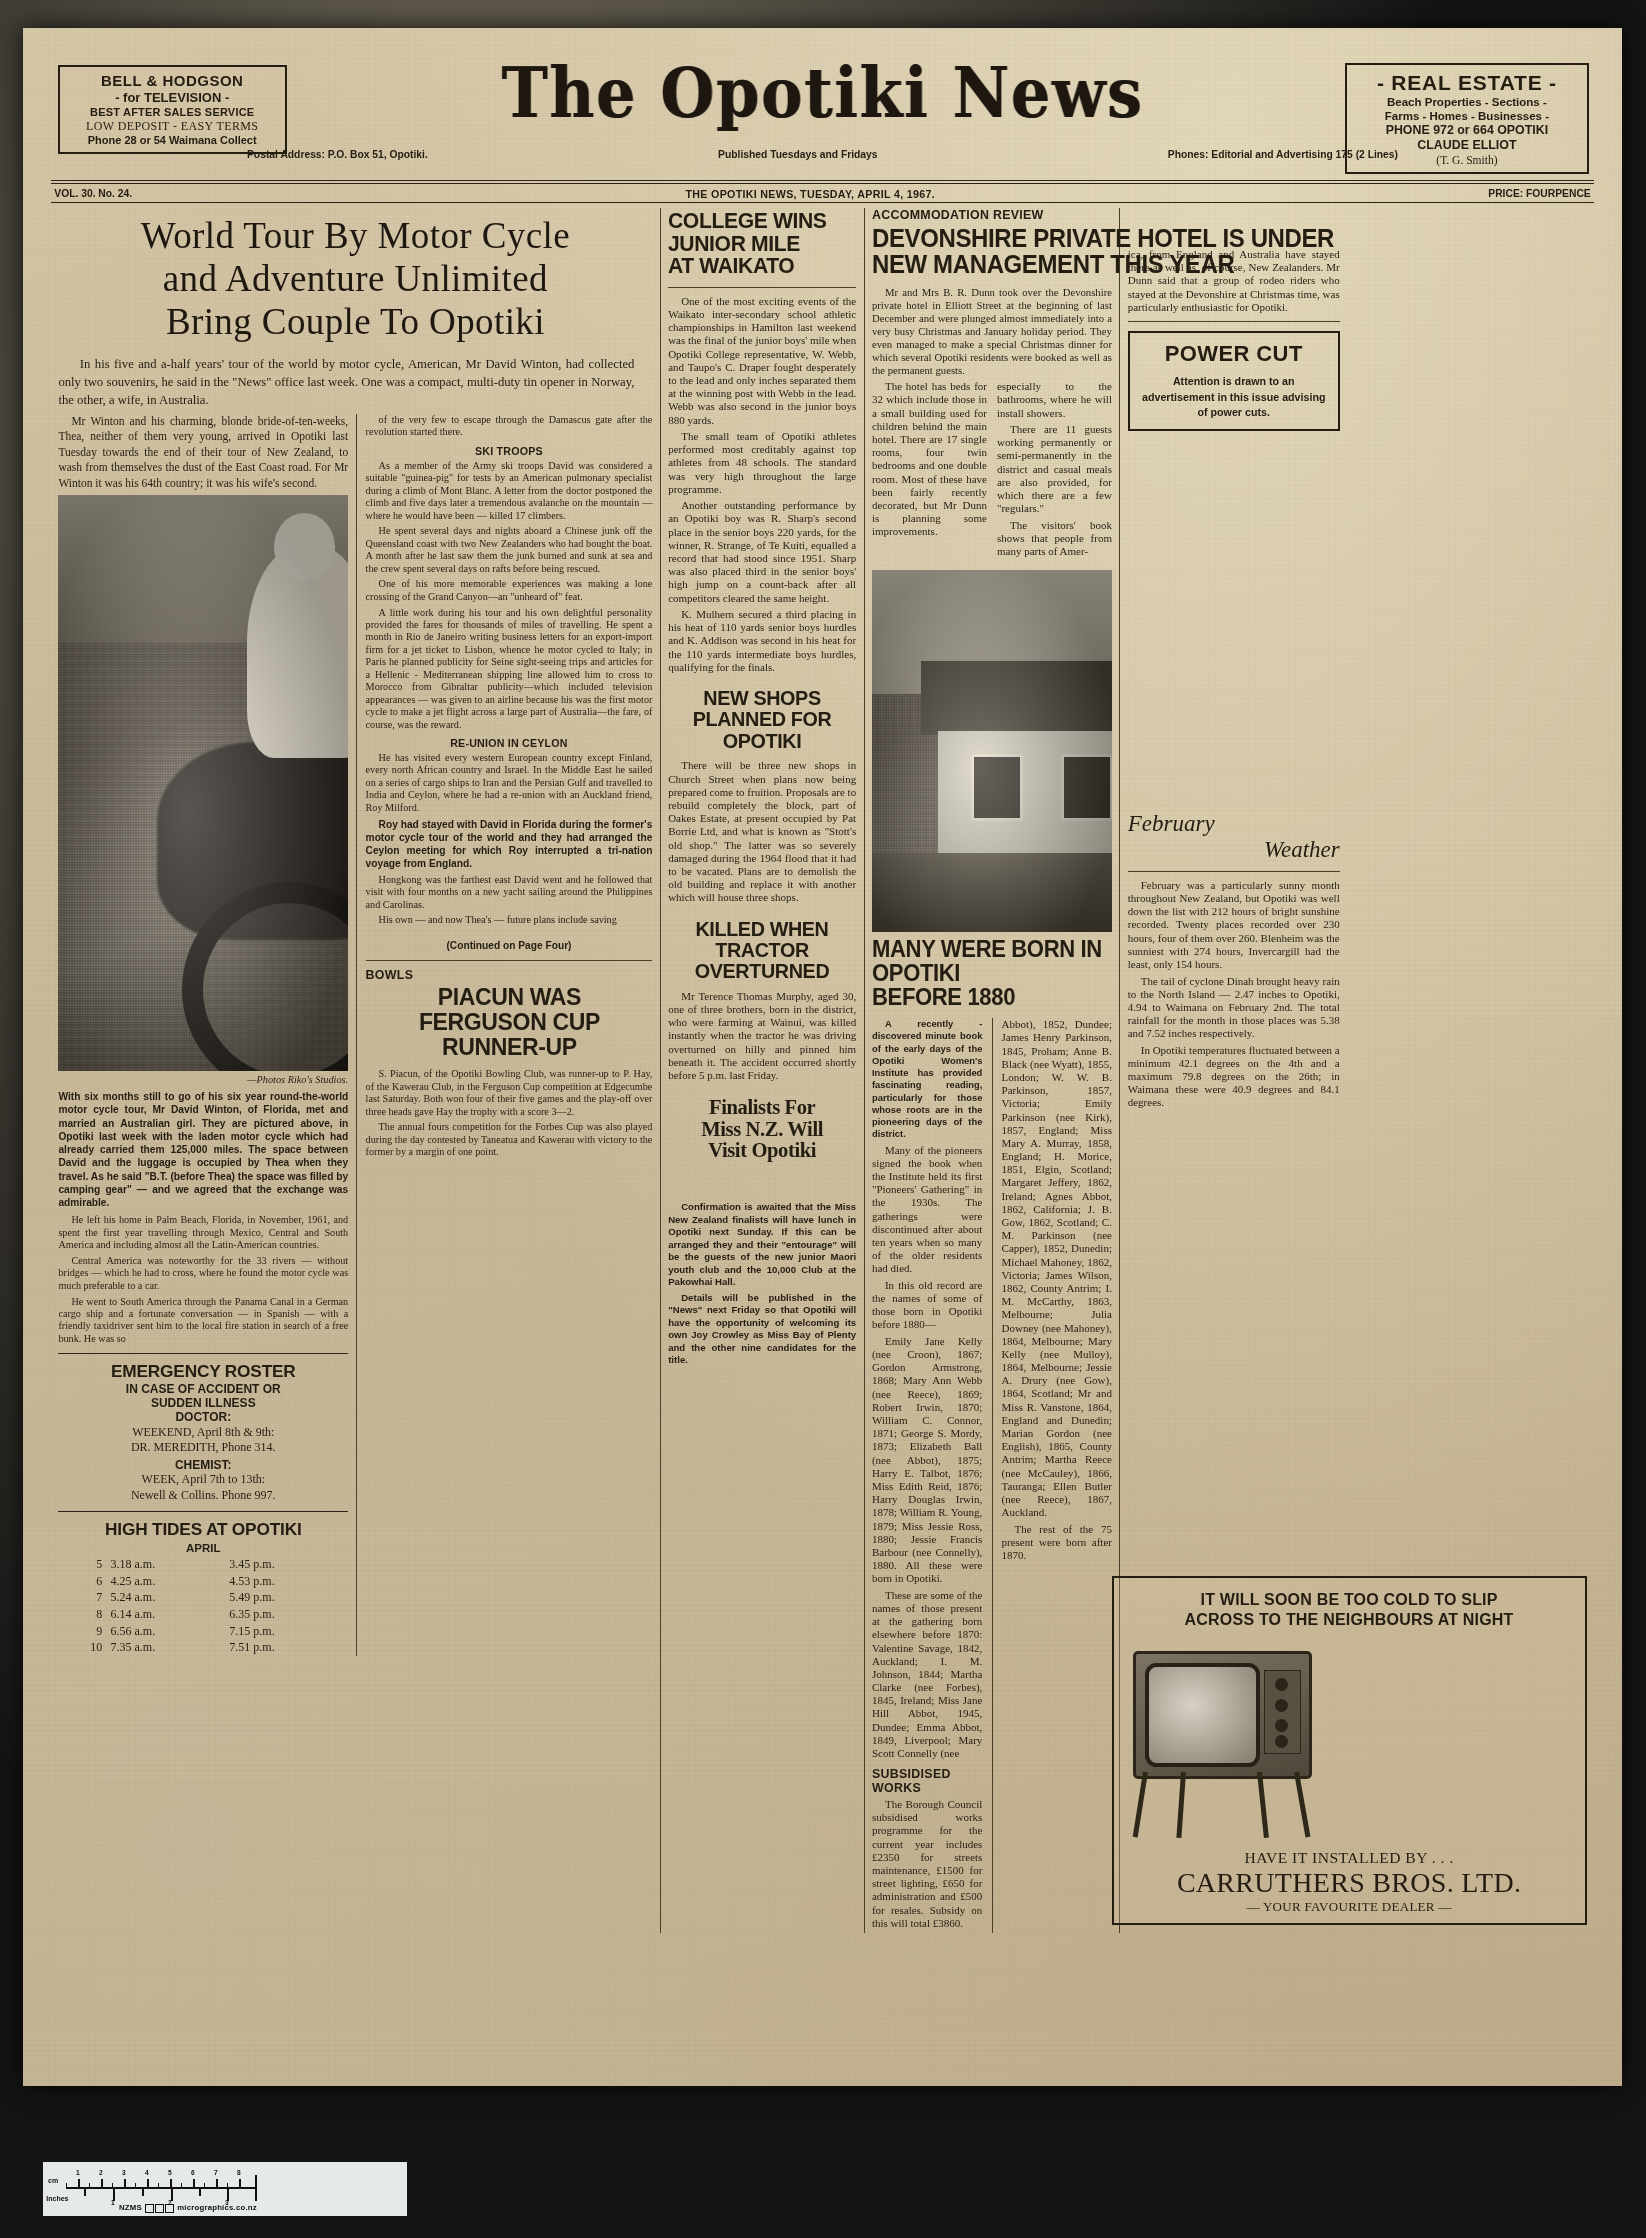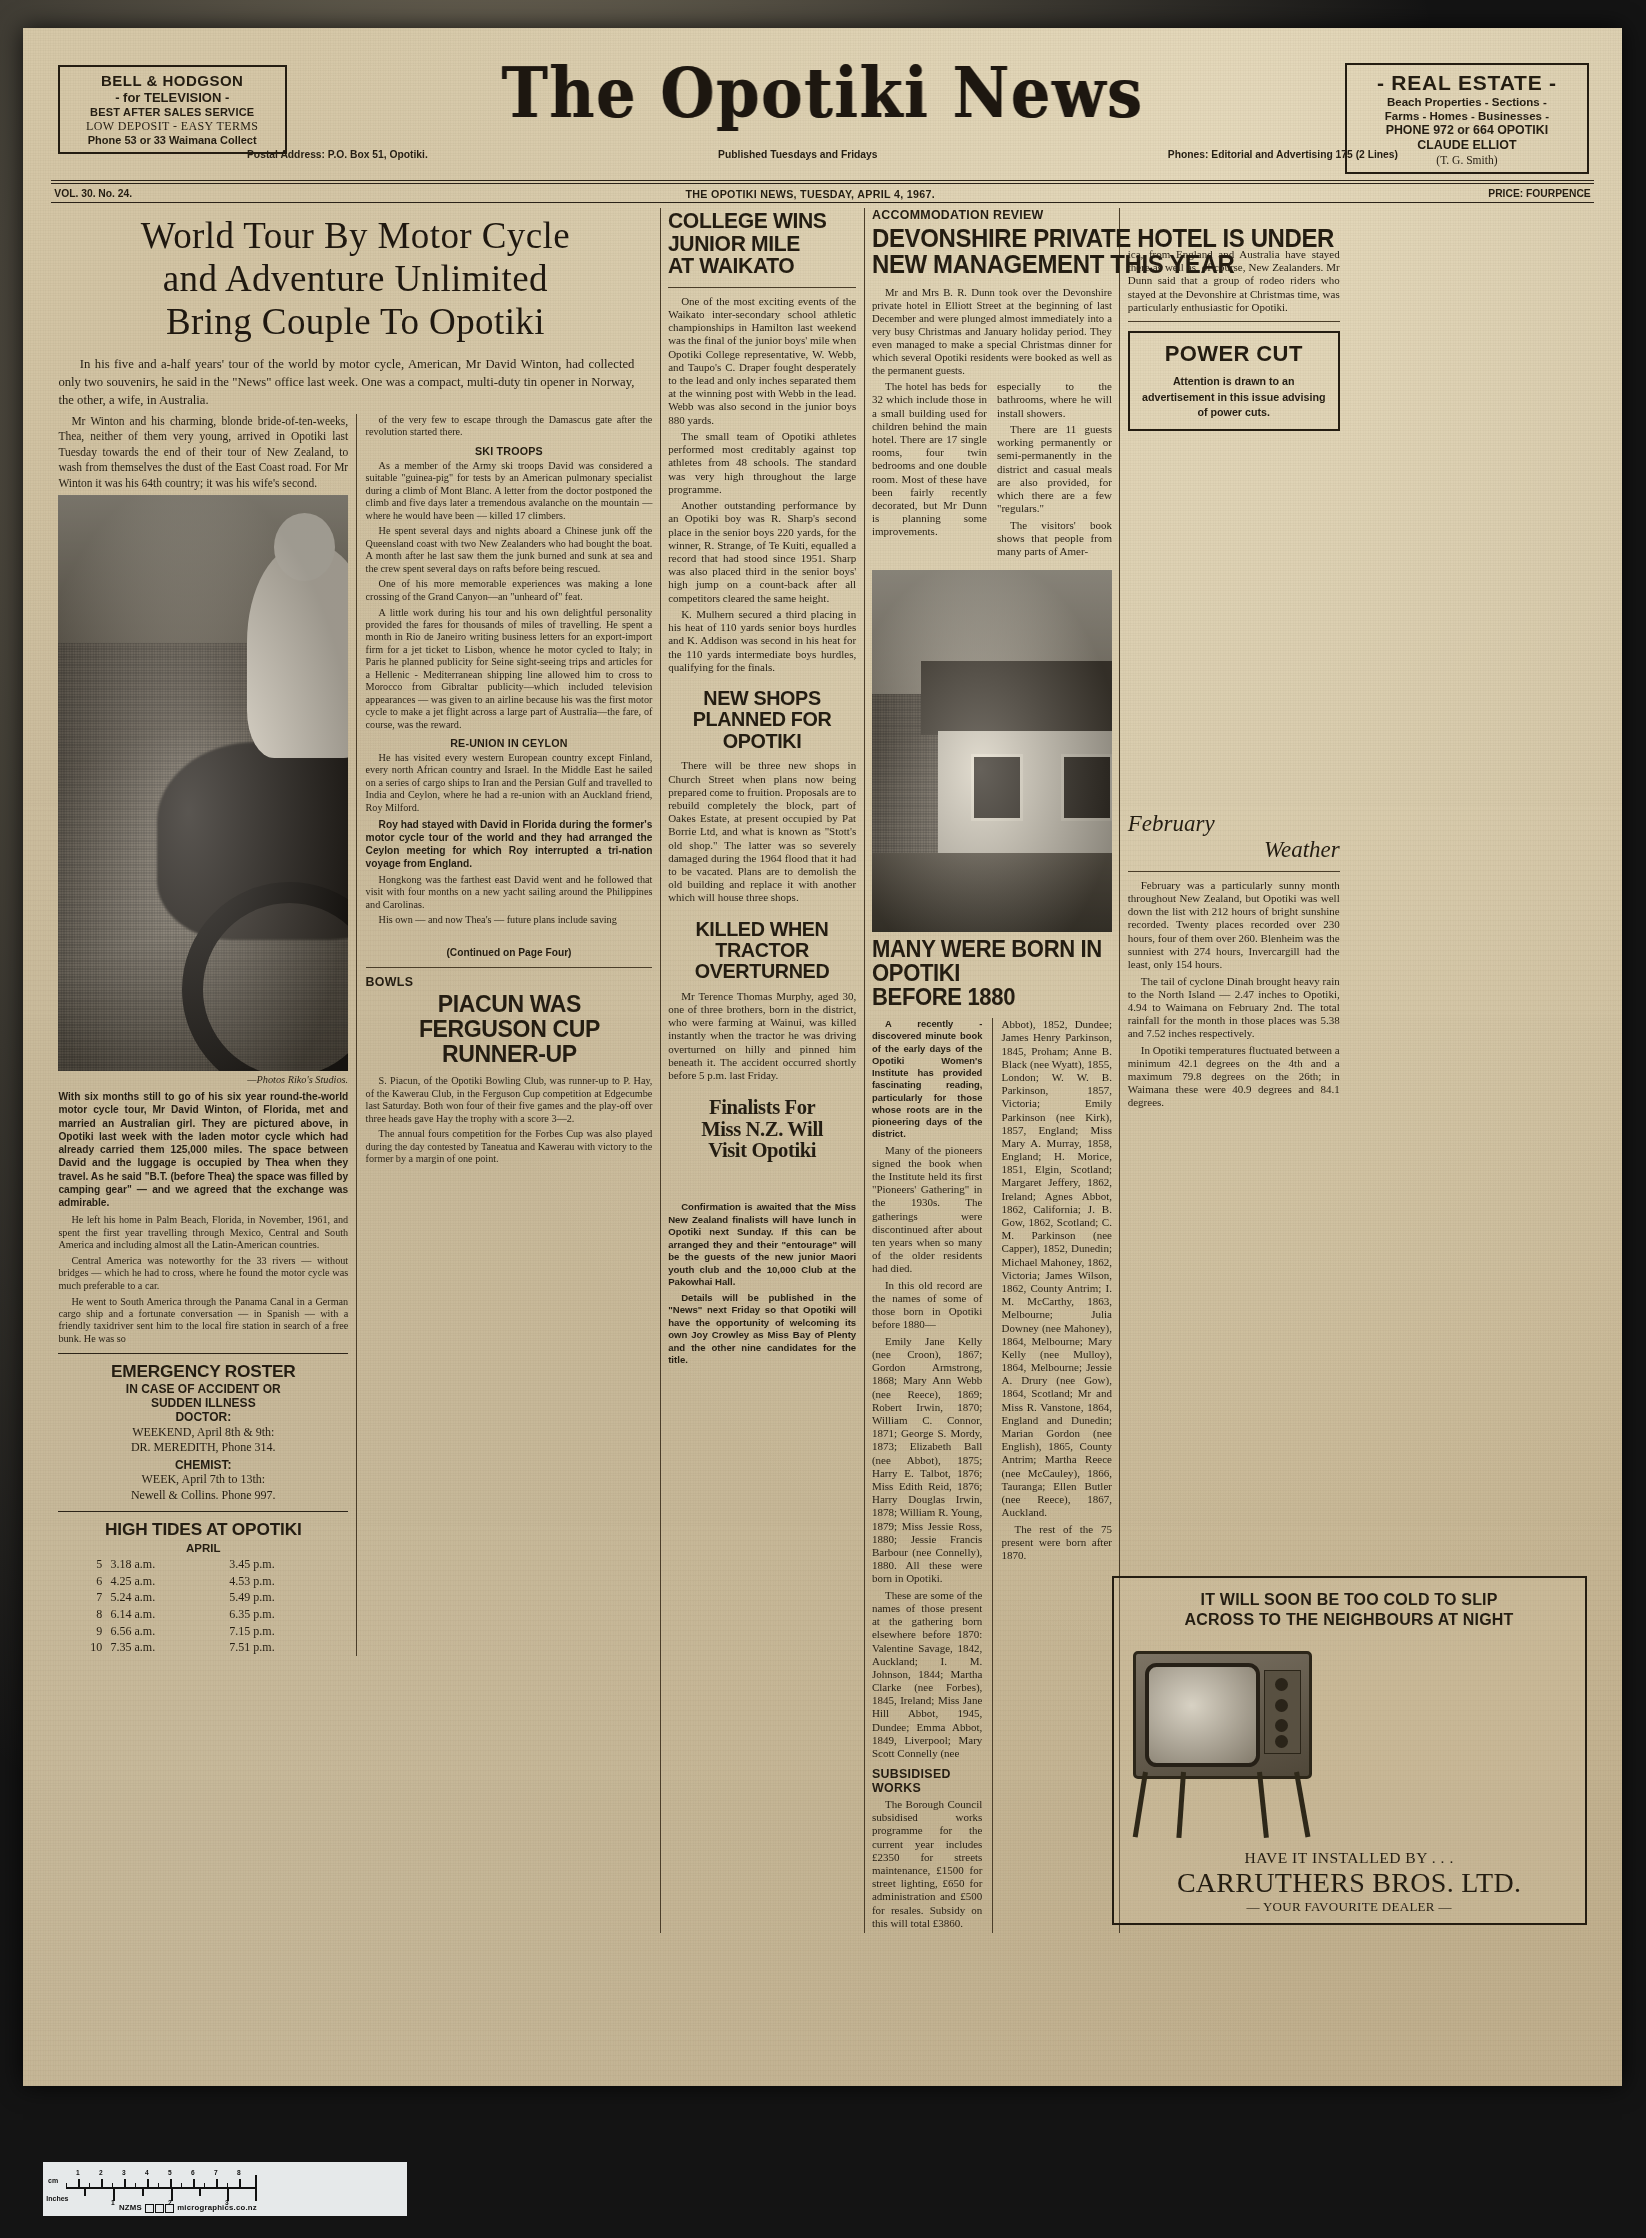--- a/index.html
+++ b/index.html
@@ -203,21 +203,21 @@
     <div class="grain"></div>
     <div class="pad">
 
       <div class="masthead">
 
         <div class="adbox ad-left">
           <div class="ad-l1">BELL &amp; HODGSON</div>
           <div class="ad-l2">- for TELEVISION -</div>
           <div class="ad-l3">BEST AFTER SALES SERVICE</div>
           <div class="ad-l4">LOW DEPOSIT - EASY TERMS</div>
-          <div class="ad-l5">Phone 53 or 33 Waimana Collect</div>
+          <div class="ad-l5">Phone 28 or 54 Waimana Collect</div>
         </div>
 
         <div class="title">The Opotiki News</div>
 
         <div class="adbox ad-right">
           <div class="re-1">- REAL ESTATE -</div>
           <div class="re-2">Beach Properties - Sections -</div>
           <div class="re-2">Farms - Homes - Businesses -</div>
           <div class="re-3">PHONE 972 or 664 OPOTIKI</div>
           <div class="re-3">CLAUDE ELLIOT</div>
@@ -332,21 +332,21 @@
               <div class="subhead">SKI TROOPS</div>
               <p class="body sm">As a member of the Army ski troops David was considered a suitable "guinea-pig" for tests by an American pulmonary specialist during a climb of Mont Blanc. A letter from the doctor postponed the climb and five days later a tremendous avalanche on the mountain — where he would have been — killed 17 climbers.</p>
               <p class="body sm">He spent several days and nights aboard a Chinese junk off the Queensland coast with two New Zealanders who had bought the boat. A month after he last saw them the junk burned and sunk at sea and the crew spent several days on rafts before being rescued.</p>
               <p class="body sm">One of his more memorable experiences was making a lone crossing of the Grand Canyon—an "unheard of" feat.</p>
               <p class="body sm">A little work during his tour and his own delightful personality provided the fares for thousands of miles of travelling. He spent a month in Rio de Janeiro writing business letters for an export-import firm for a jet ticket to Lisbon, whence he motor cycled to Italy; in Paris he planned publicity for Seine sight-seeing trips and articles for a Hellenic - Mediterranean shipping line allowed him to cross to Morocco from Gibraltar publicity—which included television appearances — was given to an airline because his was the first motor cycle to make a jet flight across a large part of Australia—the fare, of course, was the reward.</p>
               <div class="subhead">RE-UNION IN CEYLON</div>
               <p class="body sm">He has visited every western European country except Finland, every north African country and Israel. In the Middle East he sailed on a series of cargo ships to Iran and the Persian Gulf and travelled to India and Ceylon, where he had a re-union with an Auckland friend, Roy Milford.</p>
               <p class="boldpara">Roy had stayed with David in Florida during the former's motor cycle tour of the world and they had arranged the Ceylon meeting for which Roy interrupted a tri-nation voyage from England.</p>
               <p class="body sm">Hongkong was the farthest east David went and he followed that visit with four months on a new yacht sailing around the Philippines and Carolinas.</p>
               <p class="body sm">His own — and now Thea's — future plans include saving</p>
-              <div class="boldpara" style="text-align:center;margin-top:19px;">(Continued on Page Four)</div>
+              <div class="boldpara" style="text-align:center;margin-top:12px;">(Continued on Page Four)</div>
               <hr class="hr thin">
               <div class="kicker">BOWLS</div>
               <h2 class="blk">
                 <span>PIACUN WAS</span><br>
                 <span>FERGUSON CUP</span><br>
                 <span>RUNNER-UP</span>
               </h2>
               <p class="body sm">S. Piacun, of the Opotiki Bowling Club, was runner-up to P. Hay, of the Kawerau Club, in the Ferguson Cup competition at Edgecumbe last Saturday. Both won four of their five games and the play-off over three heads gave Hay the trophy with a score 3—2.</p>
               <p class="body sm">The annual fours competition for the Forbes Cup was also played during the day contested by Taneatua and Kawerau with victory to the former by a margin of one point.</p>
             </div>

